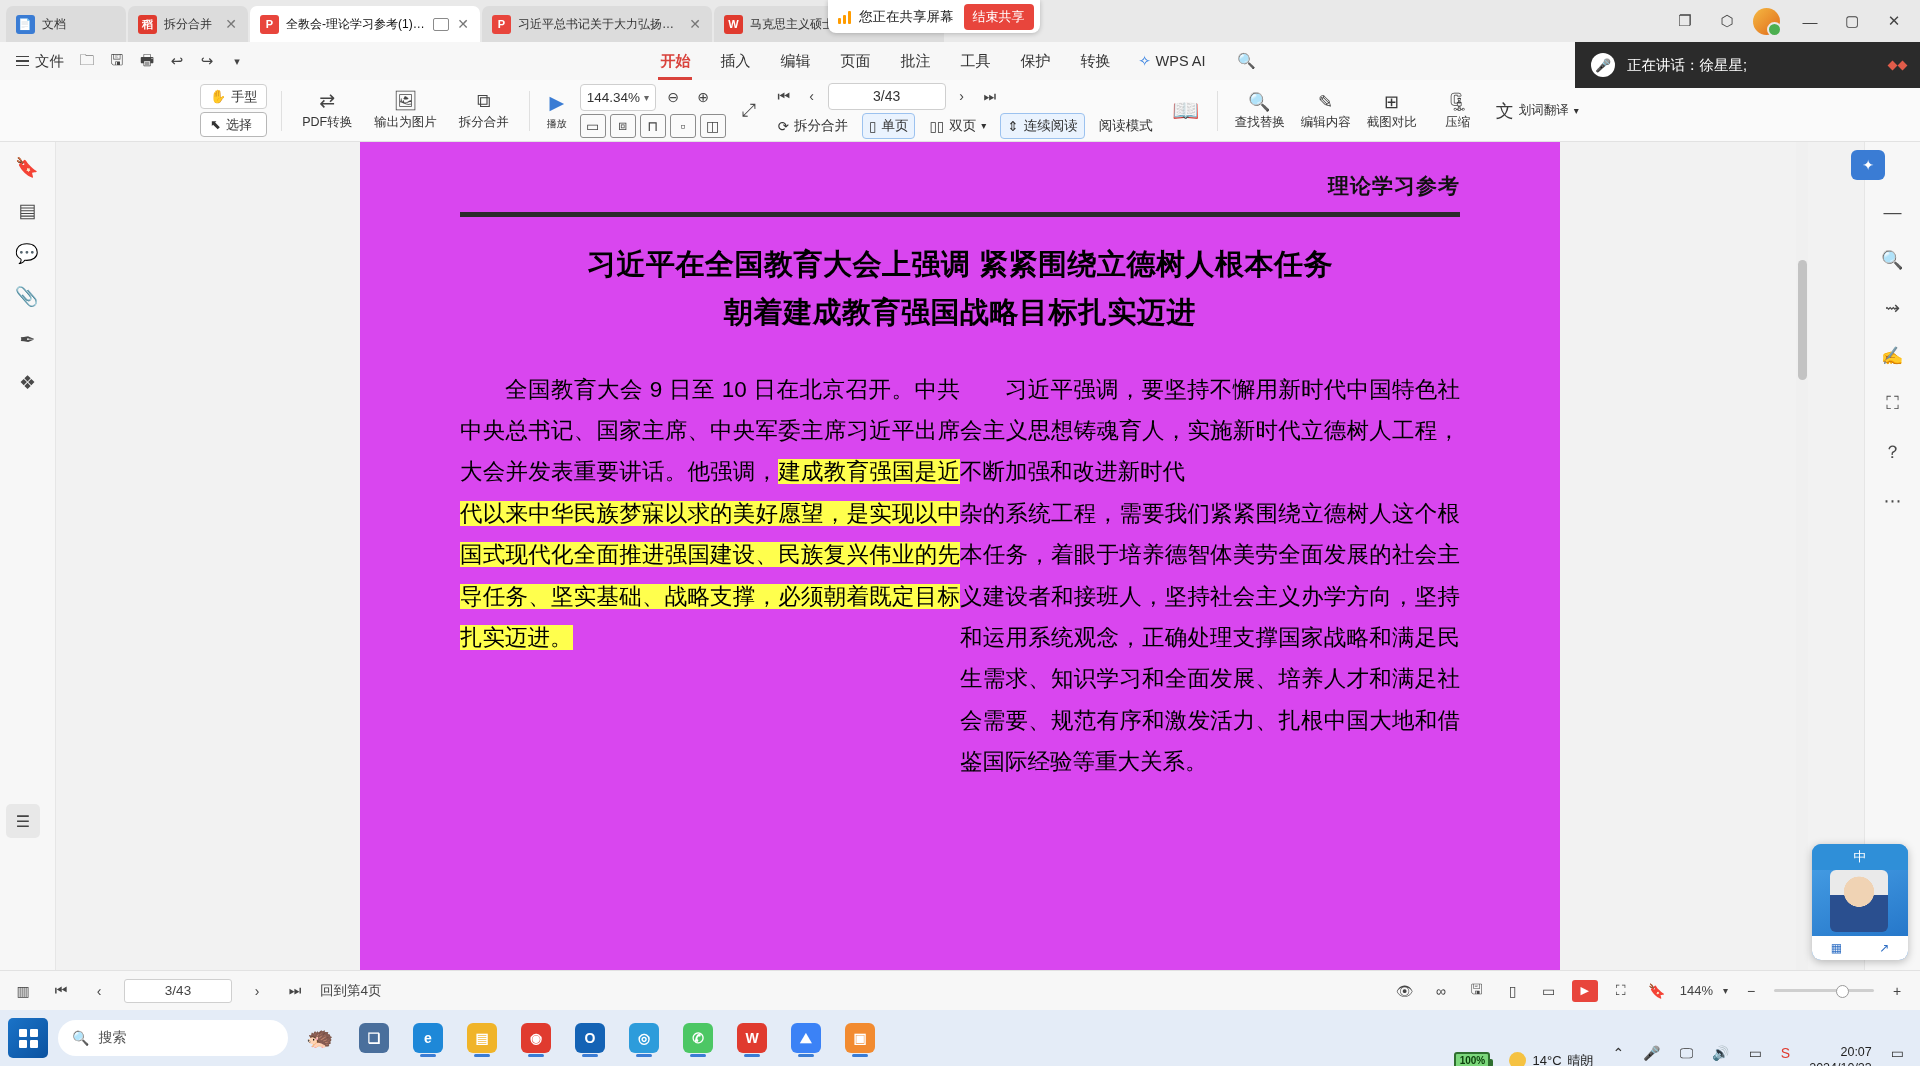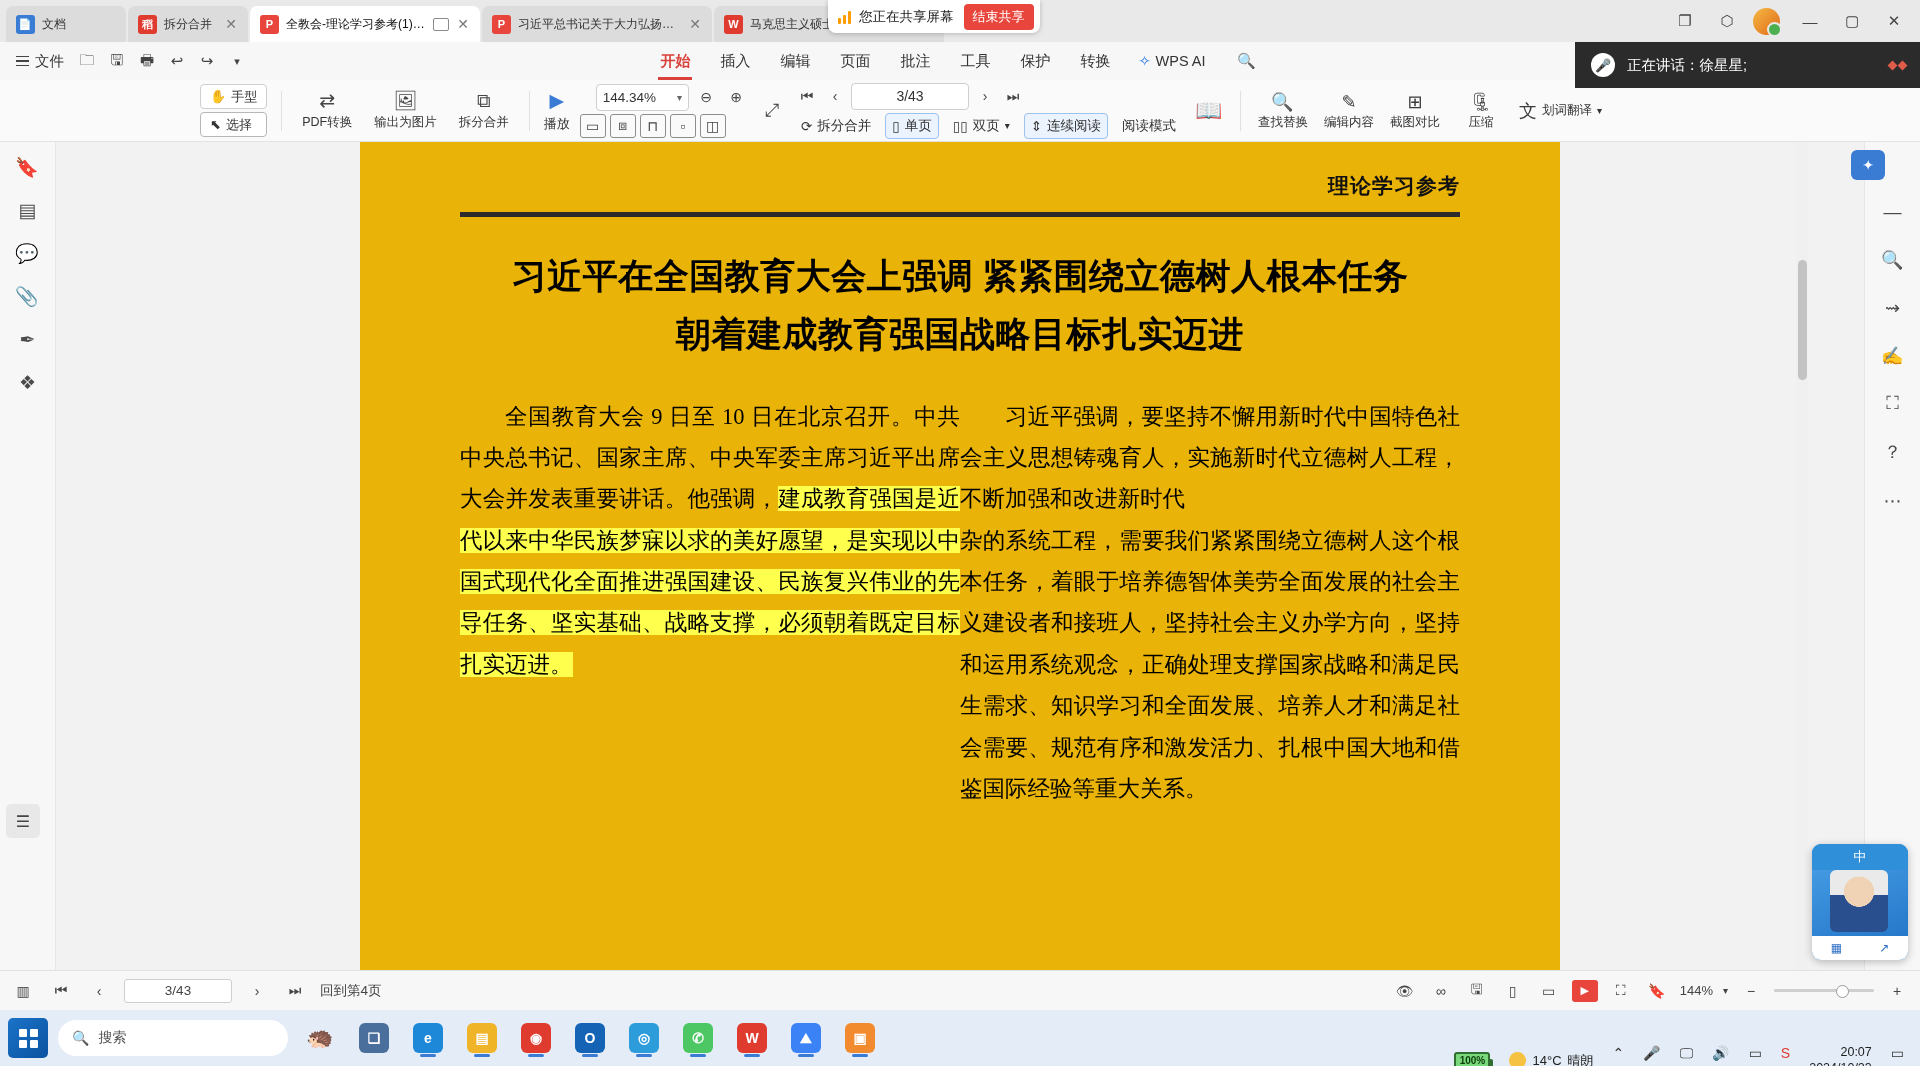--- a/index.html
+++ b/index.html
@@ -170,22 +170,22 @@
     font-size: 12.5px; color: #333; padding: 2px 6px; min-width: 52px;
   }
   .tb-big .gl { font-size: 19px; color: #444; line-height: 22px; }
   .tb-small-row { display: flex; align-items: center; gap: 4px; }
   .sq-ico {
     width: 26px; height: 24px; display:flex; align-items:center; justify-content:center;
     border-radius: 3px; font-size: 14px; color: #444;
   }
   .sq-ico.boxed { border: 1.4px solid #8d8d8d; }
   .zoom-box {
-    display: flex; align-items: center; gap: 21px; border: 1px solid #cfcfcf;
-    background: #fff; border-radius: 4px; height: 27px; padding: 0 6px; font-size: 13.5px; color: #333; margin-left: 16px;
+    display: flex; align-items: center; gap: 4px; border: 1px solid #cfcfcf;
+    background: #fff; border-radius: 4px; height: 27px; padding: 0 6px; font-size: 13.5px; color: #333;
   }
   .page-box {
     border: 1px solid #cfcfcf; background: #fff; border-radius: 4px;
     height: 27px; width: 118px; display: flex; align-items: center; justify-content: center;
     font-size: 14px; color: #333;
   }
   .nav-ico { width: 24px; height: 24px; display:flex;align-items:center;justify-content:center; color:#444; font-size:14px;}
   .lbl-btn { display: flex; align-items: center; gap: 5px; font-size: 13.5px; color: #333; padding: 3px 6px; border-radius: 4px;}
   .lbl-btn.active { border: 1px solid #9cc2ef; background: #eaf3fe; }
   .tb-tall {
@@ -204,29 +204,29 @@
   }
   .leftbar .gl { font-size: 19px; color: #4a4a4a; }
   .left-pin {
     position: absolute; bottom: 132px; left: 6px; width: 34px; height: 34px;
     background: #e8e8e8; border-radius: 5px; display: flex; align-items: center; justify-content: center;
     color: #444; font-size: 16px;
   }
 
   .doc-scroll { flex: 1; display: flex; justify-content: center; overflow: hidden; background: #f2f2f2; padding-top: 0; position: relative;}
   .page {
-    width: 1200px; background: #eab308; height: 100%;
+    width: 1200px; background: #d946ef; height: 100%;
     padding: 30px 100px 0 100px;
-    font-family: Liberation Serif, serif;
+    font-family: Liberation Sans, sans-serif;
   }
   .page-head { text-align: right; font-size: 21px; color: #111; font-weight: bold; letter-spacing: 1px;}
   .page-rule { height: 5px; background: #2b2b2b; margin-top: 12px; }
   .doc-title {
-    text-align: center; font-size: 35px; font-weight: bold; color: #000;
-    line-height: 1.65; margin-top: 31px; letter-spacing: 0.5px;
+    text-align: center; font-size: 29px; font-weight: bold; color: #000;
+    line-height: 1.65; margin-top: 24px; letter-spacing: 0.5px;
   }
   .cols { display: flex; margin-top: 32px; justify-content: center; }
   .col { flex: 1; font-size: 22.5px; line-height: 1.84; color: #000; text-align: justify; }
   .col p { margin: 0; text-indent: 2em; }
   .hl { background: #ffff4d; }
 
   .rightbar {
     width: 56px; background: #f7f7f7; border-left: 1px solid #e6e6e6;
     display: flex; flex-direction: column; align-items: center; padding-top: 60px; gap: 26px; flex:none;
     position: relative;
@@ -429,21 +429,21 @@
       <span>输出为图片</span>
     </div>
     <div class="tb-big">
       <span class="gl">⧉</span>
       <span>拆分合并</span>
     </div>
     <div class="tb-sep"></div>
 
     <div class="tb-stack" style="align-items:center">
       <div class="sq-ico" style="font-size:19px;color:#3a7cd4">▶</div>
-      <div style="font-size:13px;color:#333">播放</div>
+      <div style="font-size:10px;color:#333">播放</div>
     </div>
 
     <div class="tb-stack">
       <div class="tb-small-row">
         <div class="zoom-box">
           <span>144.34%</span>
           <span style="font-size:10px;color:#666">▾</span>
         </div>
         <div class="sq-ico">⊖</div>
         <div class="sq-ico">⊕</div>

